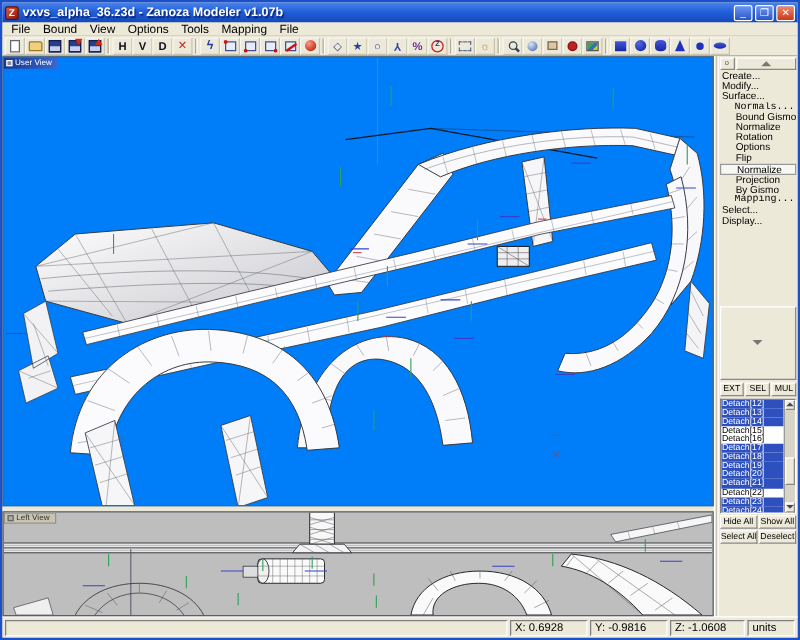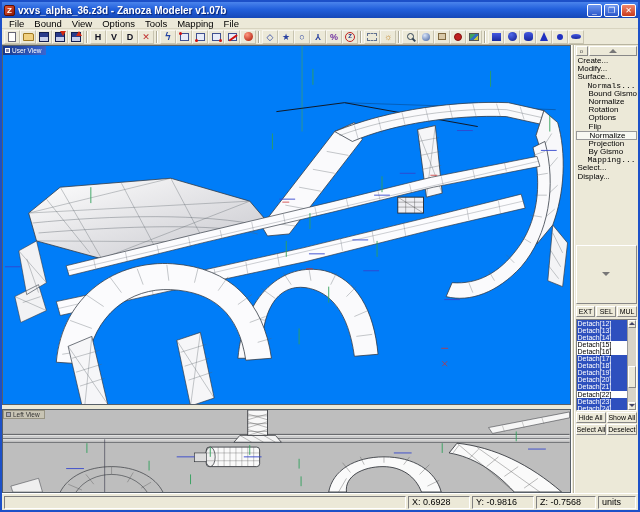--- a/index.html
+++ b/index.html
@@ -459,17 +459,17 @@
           <span class="lbtn">Deselect</span>
         </div>
       <div class="rp-fill"></div>
     </div>
   </div>
 
   <div class="statusbar">
     <div class="sfield grow"></div>
     <div class="sfield fx">X: 0.6928</div>
     <div class="sfield fy">Y: -0.9816</div>
-    <div class="sfield fz">Z: -0.7568</div>
+    <div class="sfield fz">Z: -1.0608</div>
     <div class="sfield fu">units</div>
   </div>
 
 </div>
 
 </body></html>

